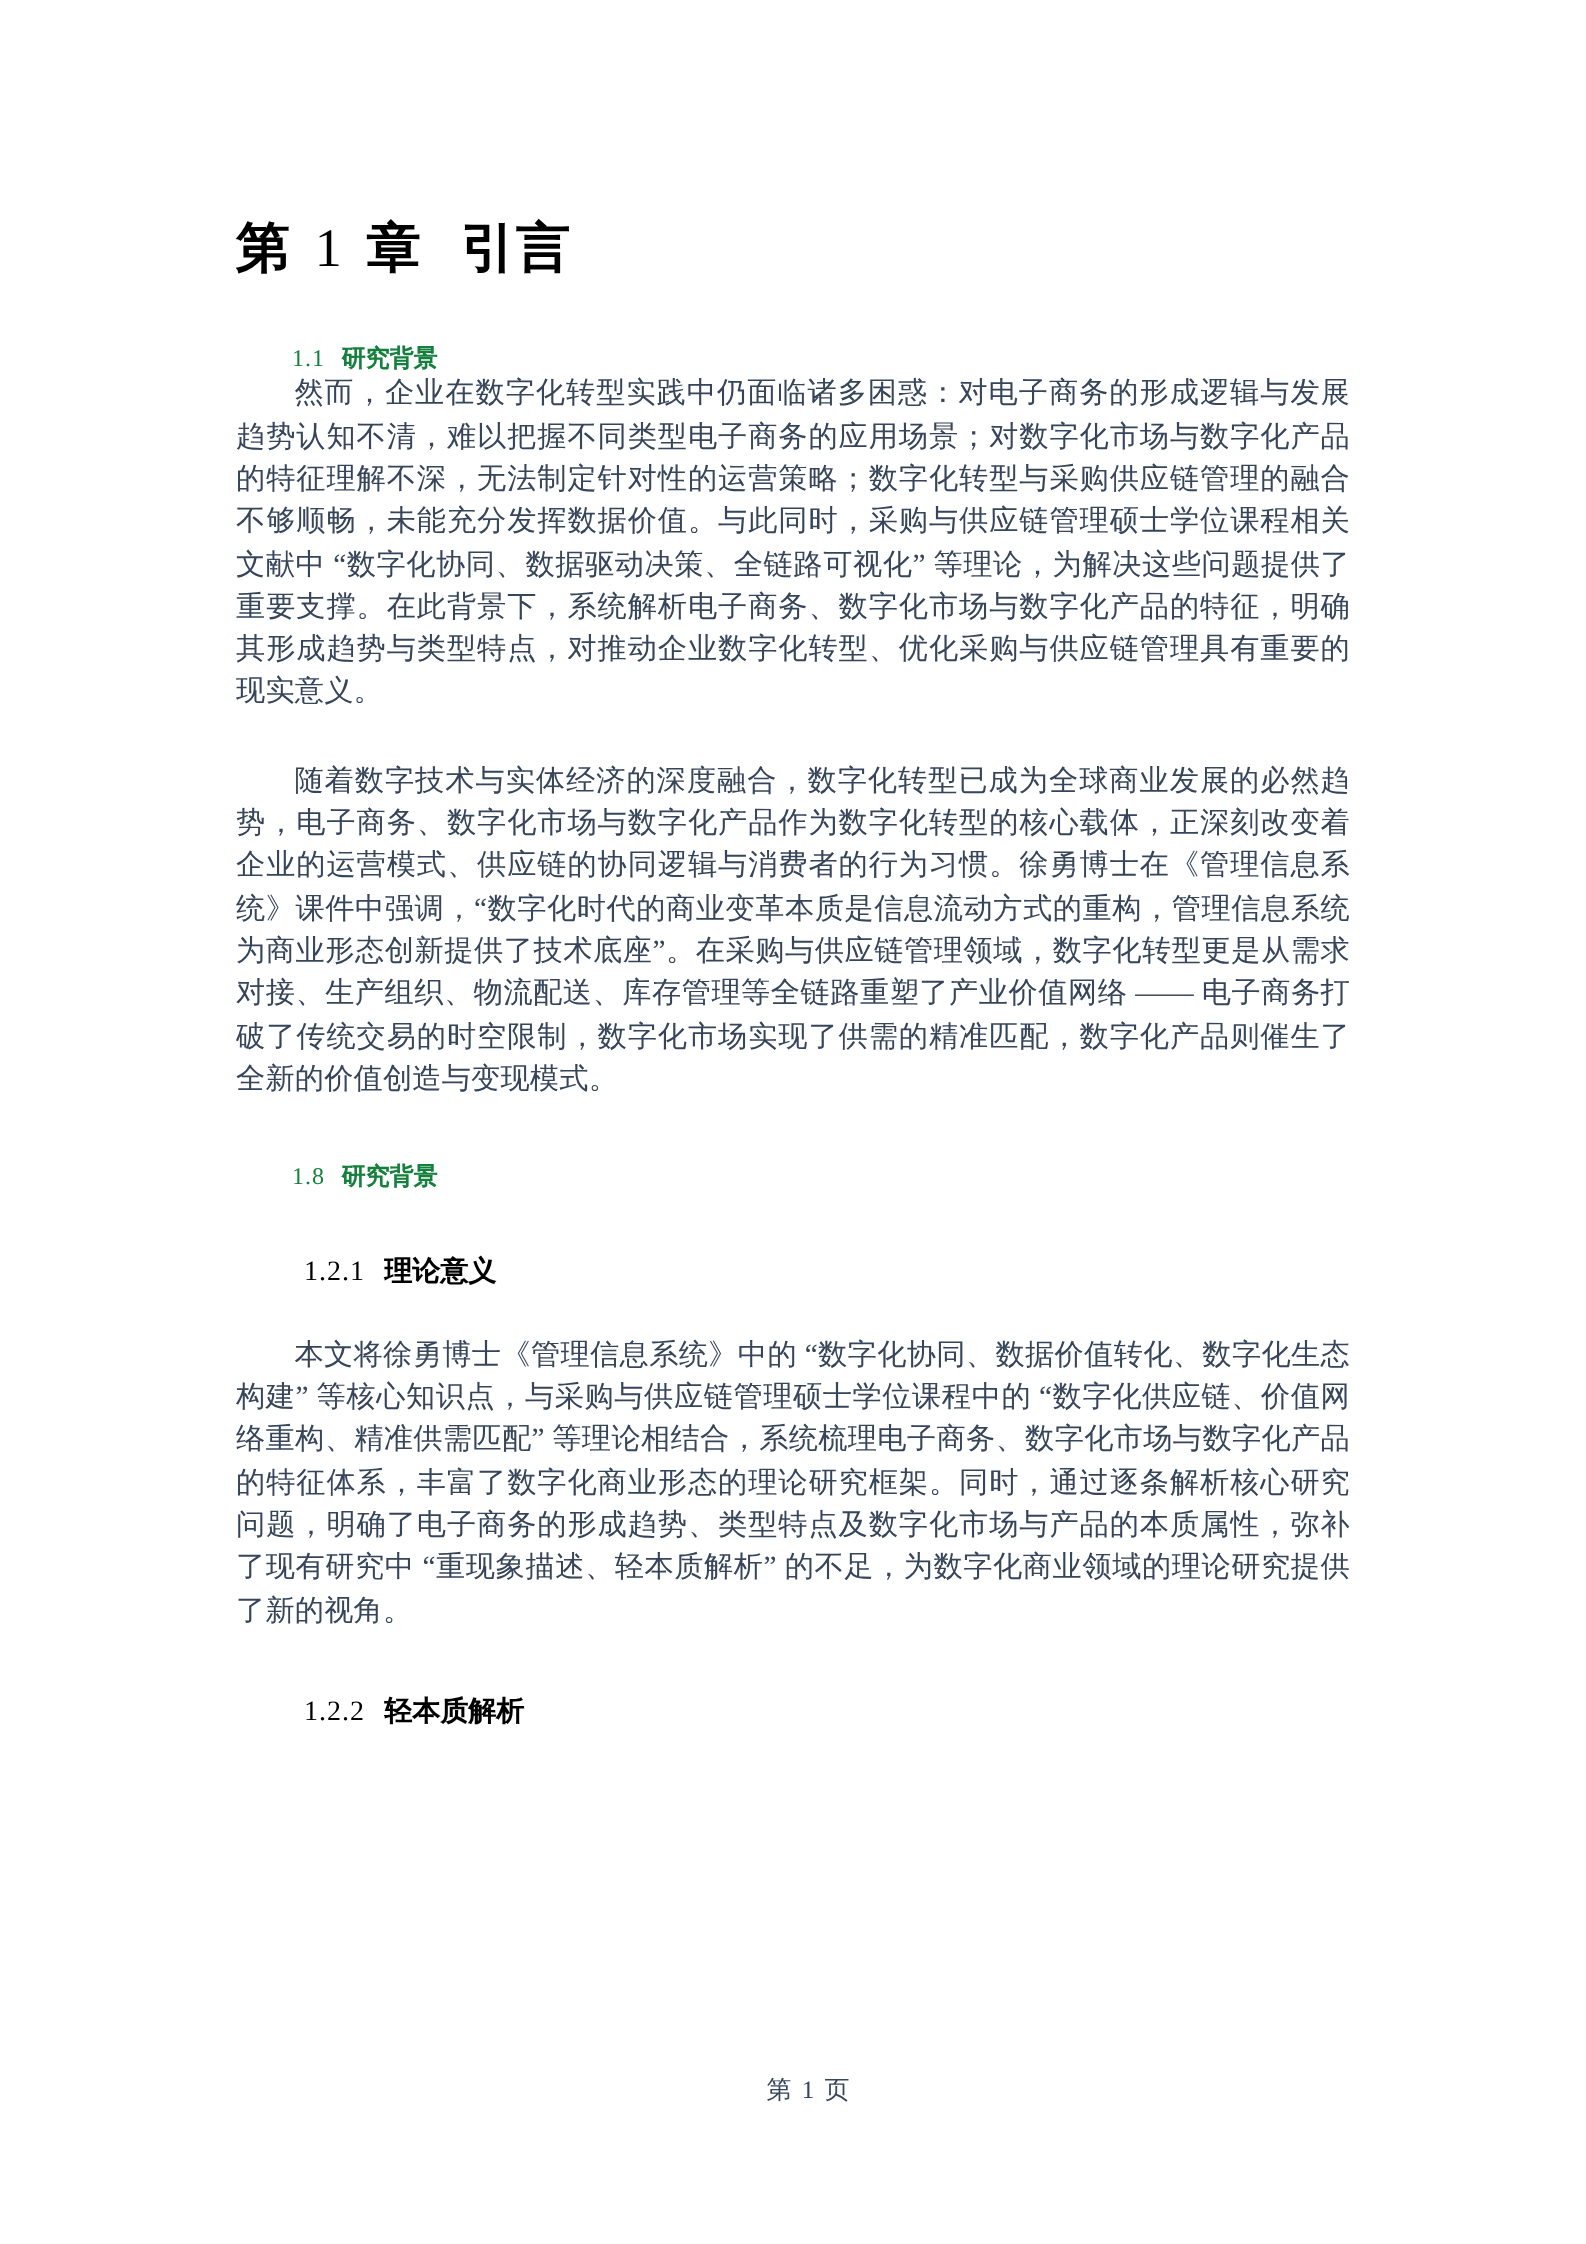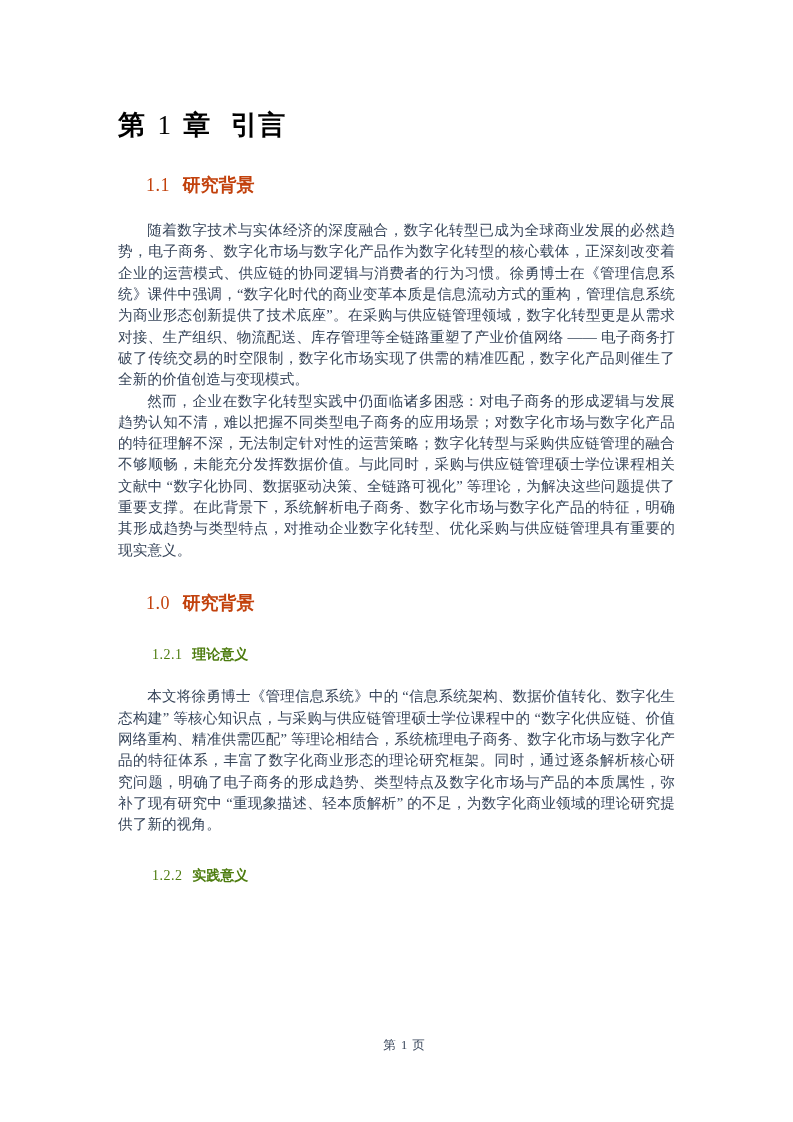--- a/index.html
+++ b/index.html
@@ -41,40 +41,40 @@
     font-weight: normal;
     padding: 0 2px;
   }
 
   
   .h2 {
     margin: 0;
     padding-top: 30px;
     padding-left: 28px;
     font-family: "DejaVu Serif", "Liberation Serif", serif;
-    font-size: 18px;
+    font-size: 12px;
     font-weight: bold;
-    color: #c2410c;
+    color: #15803d;
     line-height: 1.3;
   }
   .h2 .num {
     font-family: "Liberation Serif", serif;
     font-weight: normal;
     letter-spacing: 0.5px;
   }
 
   
   .h3 {
     margin: 0;
     padding-top: 30px;
     padding-left: 34px;
     font-family: "DejaVu Serif", "Liberation Serif", serif;
     font-size: 14px;
     font-weight: bold;
-    color: #4d7c0f;
+    color: #000000;
     line-height: 1.3;
   }
   .h3 .num {
     font-family: "Liberation Serif", serif;
     font-weight: normal;
     letter-spacing: 0.5px;
   }
 
   .para {
     margin: 0;
@@ -115,38 +115,38 @@
       <span class="num">1</span>
       <span>章</span>
       &nbsp;<span>引言</span>
     </h1>
 
     <h2 class="h2">
       <span class="num">1.1</span>
       &nbsp;<span>研究背景</span>
     </h2>
 
+    <p class="para gap-tight">然而，企业在数字化转型实践中仍面临诸多困惑：对电子商务的形成逻辑与发展趋势认知不清，难以把握不同类型电子商务的应用场景；对数字化市场与数字化产品的特征理解不深，无法制定针对性的运营策略；数字化转型与采购供应链管理的融合不够顺畅，未能充分发挥数据价值。与此同时，采购与供应链管理硕士学位课程相关文献中 “数字化协同、数据驱动决策、全链路可视化” 等理论，为解决这些问题提供了重要支撑。在此背景下，系统解析电子商务、数字化市场与数字化产品的特征，明确其形成趋势与类型特点，对推动企业数字化转型、优化采购与供应链管理具有重要的现实意义。</p>
     <p class="para gap-after-h2">随着数字技术与实体经济的深度融合，数字化转型已成为全球商业发展的必然趋势，电子商务、数字化市场与数字化产品作为数字化转型的核心载体，正深刻改变着企业的运营模式、供应链的协同逻辑与消费者的行为习惯。徐勇博士在《管理信息系统》课件中强调，“数字化时代的商业变革本质是信息流动方式的重构，管理信息系统为商业形态创新提供了技术底座”。在采购与供应链管理领域，数字化转型更是从需求对接、生产组织、物流配送、库存管理等全链路重塑了产业价值网络 —— 电子商务打破了传统交易的时空限制，数字化市场实现了供需的精准匹配，数字化产品则催生了全新的价值创造与变现模式。</p>
-    <p class="para gap-tight">然而，企业在数字化转型实践中仍面临诸多困惑：对电子商务的形成逻辑与发展趋势认知不清，难以把握不同类型电子商务的应用场景；对数字化市场与数字化产品的特征理解不深，无法制定针对性的运营策略；数字化转型与采购供应链管理的融合不够顺畅，未能充分发挥数据价值。与此同时，采购与供应链管理硕士学位课程相关文献中 “数字化协同、数据驱动决策、全链路可视化” 等理论，为解决这些问题提供了重要支撑。在此背景下，系统解析电子商务、数字化市场与数字化产品的特征，明确其形成趋势与类型特点，对推动企业数字化转型、优化采购与供应链管理具有重要的现实意义。</p>
 
     <h2 class="h2">
-      <span class="num">1.0</span>
+      <span class="num">1.8</span>
       &nbsp;<span>研究背景</span>
     </h2>
 
     <h3 class="h3">
       <span class="num">1.2.1</span>
       &nbsp;<span>理论意义</span>
     </h3>
 
-    <p class="para gap-after-h3">本文将徐勇博士《管理信息系统》中的 “信息系统架构、数据价值转化、数字化生态构建” 等核心知识点，与采购与供应链管理硕士学位课程中的 “数字化供应链、价值网络重构、精准供需匹配” 等理论相结合，系统梳理电子商务、数字化市场与数字化产品的特征体系，丰富了数字化商业形态的理论研究框架。同时，通过逐条解析核心研究问题，明确了电子商务的形成趋势、类型特点及数字化市场与产品的本质属性，弥补了现有研究中 “重现象描述、轻本质解析” 的不足，为数字化商业领域的理论研究提供了新的视角。</p>
+    <p class="para gap-after-h3">本文将徐勇博士《管理信息系统》中的 “数字化协同、数据价值转化、数字化生态构建” 等核心知识点，与采购与供应链管理硕士学位课程中的 “数字化供应链、价值网络重构、精准供需匹配” 等理论相结合，系统梳理电子商务、数字化市场与数字化产品的特征体系，丰富了数字化商业形态的理论研究框架。同时，通过逐条解析核心研究问题，明确了电子商务的形成趋势、类型特点及数字化市场与产品的本质属性，弥补了现有研究中 “重现象描述、轻本质解析” 的不足，为数字化商业领域的理论研究提供了新的视角。</p>
 
     <h3 class="h3">
       <span class="num">1.2.2</span>
-      &nbsp;<span>实践意义</span>
+      &nbsp;<span>轻本质解析</span>
     </h3>
 
 
   </div>
 
   <div class="footer">
     <span>第 1 页</span>
   </div>
 </div>
 

